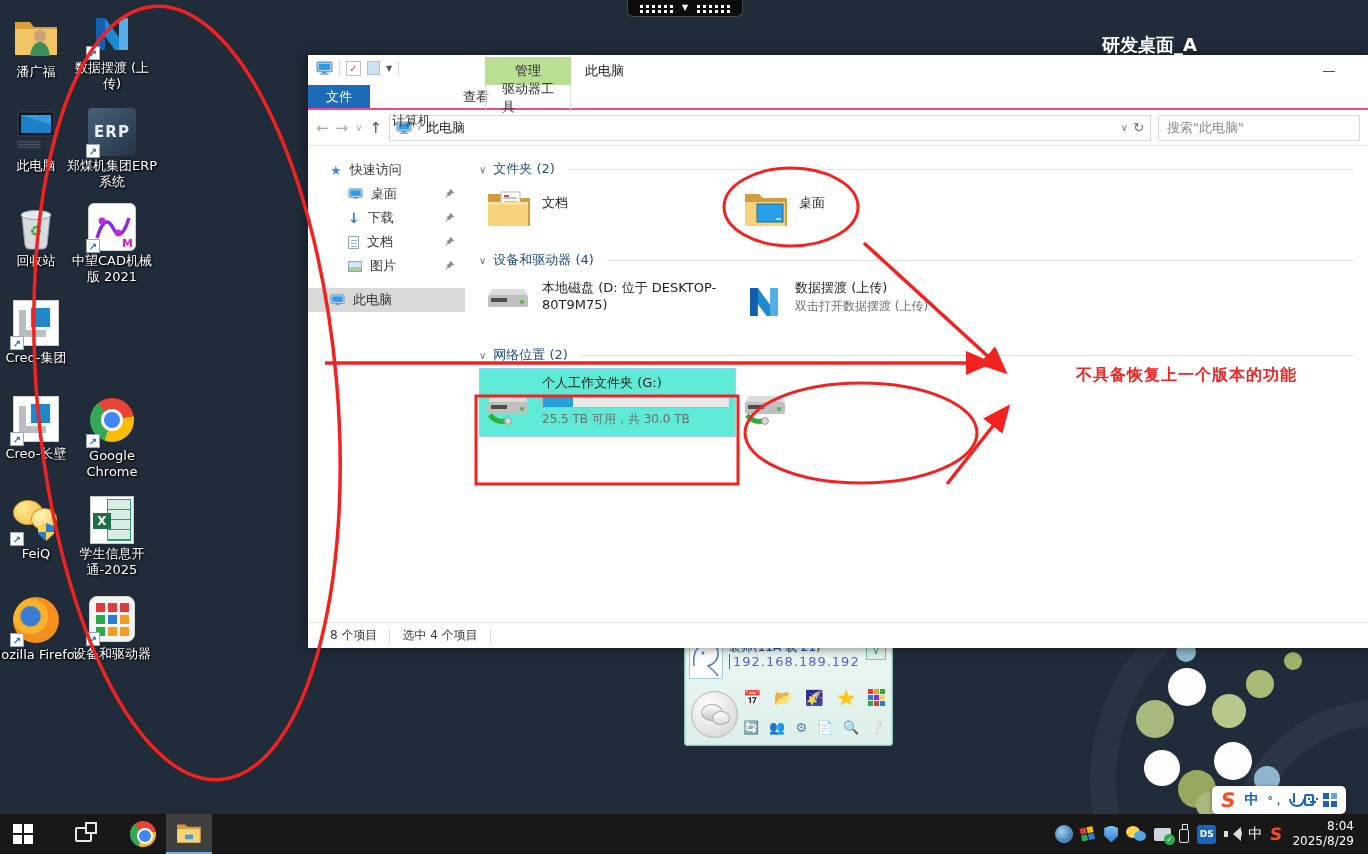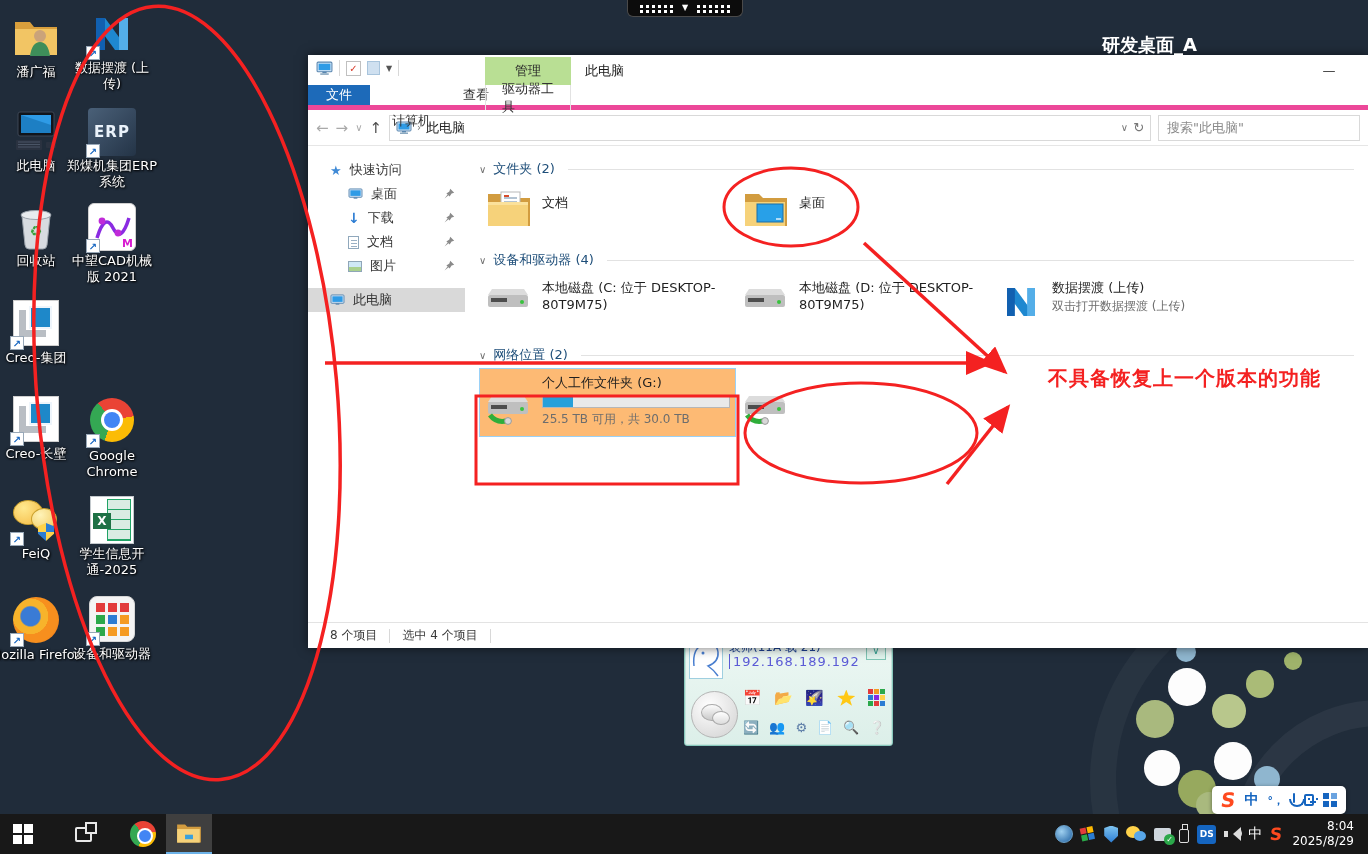--- a/index.html
+++ b/index.html
@@ -65,21 +65,21 @@
   .vsep{width:1px;height:16px;background:#d8d8d8;}
   .chkic{width:15px;height:15px;background:#fff;border:1px solid #c0c0c0;color:#d83b2a;font-size:10px;
     line-height:13px;text-align:center;font-weight:bold;}
   .bluebox{width:13px;height:14px;background:#cfe0f0;border:1px solid #a8c4dc;}
   .ddv{color:#555;font-size:8px;}
   .managetab{position:absolute;left:177px;top:2px;width:86px;height:28px;background:#b9df94;
     display:flex;align-items:center;justify-content:center;color:#2a2a2a;}
   .wintitle{position:absolute;left:277px;top:7px;color:#1a1a1a;}
   .winbtns{position:absolute;right:0;top:0;height:30px;display:flex;}
   .wbtn{width:46px;height:30px;display:flex;align-items:center;justify-content:center;color:#333;font-size:13px;}
-  .tabsrow{position:relative;height:25px;background:#fff;border-bottom:5px solid #ec4899;display:flex;align-items:stretch;}
+  .tabsrow{position:relative;height:25px;background:#fff;border-bottom:2px solid #ec4899;display:flex;align-items:stretch;}
   .tab{padding:0 16px;display:flex;align-items:center;color:#333;}
   .tab.file{background:#1d6ab9;color:#fff;padding:0 18px;}
   .tab.dtools{position:absolute;left:177px;top:0;height:25px;width:86px;justify-content:center;
     border-left:1px solid #e2e2e2;border-right:1px solid #e2e2e2;display:flex;align-items:center;}
   .addrrow{height:36px;border-bottom:1px solid #e6e6e6;display:flex;align-items:center;padding:0 8px;gap:7px;}
   .navar{color:#a9a9a9;font-size:15px;}
   .navar.up{color:#4d4d4d;}
   .addrbox{height:26px;border:1px solid #d9d9d9;display:flex;align-items:center;gap:5px;
     padding:0 6px;width:762px;}
   .addrbox .crumb{color:#222;}
@@ -103,30 +103,30 @@
   .picic{width:14px;height:11px;border:1px solid #8fa6b8;background:linear-gradient(#cfe8f6 60%,#a9d08e 60%);}
   .content{flex:1;padding:6px 0 0 14px;overflow:hidden;position:relative;}
   .ghead{display:flex;align-items:center;gap:7px;margin:8px 0 4px 0;color:#1e4e79;}
   .ghead .chev{color:#707070;font-size:10px;}
   .ghead .rule{flex:1;height:1px;background:#e2e2e2;margin:0 14px 0 6px;}
   .grow{display:flex;}
   .tile{display:flex;gap:10px;padding:5px 6px;width:257px;align-items:flex-start;border:1px solid transparent;}
   .tile .ic{flex:0 0 auto;margin-top:2px;}
   .tile .tx{font-size:13px;color:#1f1f1f;line-height:17px;max-width:178px;}
   .tile .sub{font-size:12px;color:#6d6d6d;margin-top:2px;}
-  .tile.sel{background:#fdba74;border:1px solid #9ad1f7;}
+  .tile.sel{background:#5eead4;border:1px solid #9ad1f7;}
   .bar{width:188px;height:13px;border:1px solid #b6b6b6;background:#e9e9e9;margin:4px 0 3px;}
   .bar i{display:block;height:100%;background:#26a0da;}
   .statusbar{position:absolute;left:0;right:0;bottom:0;height:26px;border-top:1px solid #e3e3e3;
     display:flex;align-items:center;gap:12px;padding-left:22px;color:#3a3a3a;font-size:12px;background:#fff;}
   .statusbar .vs{width:1px;height:14px;background:#d8d8d8;}
   
   .overlay{position:absolute;left:0;top:0;z-index:50;pointer-events:none;}
   .rednote{position:absolute;color:#f42121;font-weight:600;z-index:40;white-space:nowrap;}
-  #note1{left:1048px;top:365px;font-size:20px;letter-spacing:1px;}
+  #note1{left:1076px;top:365px;font-size:16px;letter-spacing:1px;}
   #note2{left:503px;top:511px;font-size:22px;}
   
   #feiq{position:absolute;left:684px;top:630px;width:209px;height:116px;z-index:5;
     background:linear-gradient(#eef8f4,#dcefe9);border:1px solid #88c8bc;border-radius:3px;
     box-shadow:inset 0 0 0 1px #c6e4dc;}
   #feiq .ava{position:absolute;left:4px;top:4px;width:34px;height:44px;background:#fff;border:1px solid #9fcfe0;}
   #feiq .ln1{position:absolute;left:44px;top:8px;color:#1b3f8f;font-size:12px;}
   #feiq .ln2{position:absolute;left:44px;top:23px;color:#5b5bd6;font-size:13px;letter-spacing:1px;
     border-left:1px solid #5b5bd6;padding-left:3px;}
   #feiq .dd{position:absolute;right:6px;top:9px;width:20px;height:20px;background:#dff3ec;
@@ -577,31 +577,20 @@
         <div class="grow">
           <div class="tile">
             <span class="ic">
               <svg width="46" height="34" viewBox="0 0 46 34">
                   <path d="M6 8 h32 l4 6 H2 Z" fill="#dcdcdc"></path>
                   <rect x="2" y="14" width="40" height="12" rx="2" fill="#bfbfbf"></rect>
                   <rect x="5" y="17" width="16" height="4" fill="#4d4d4d"></rect>
                   <circle cx="36" cy="21" r="2" fill="#39c23e"></circle>
                 </svg>
             </span>
-            <div class="tx">本地磁盘 (C: 位于 DESKTOP-80T9M75)</div>
-          </div>
-          <div class="tile">
-            <span class="ic">
-              <svg width="46" height="34" viewBox="0 0 46 34">
-                  <path d="M6 8 h32 l4 6 H2 Z" fill="#dcdcdc"></path>
-                  <rect x="2" y="14" width="40" height="12" rx="2" fill="#bfbfbf"></rect>
-                  <rect x="5" y="17" width="16" height="4" fill="#4d4d4d"></rect>
-                  <circle cx="36" cy="21" r="2" fill="#39c23e"></circle>
-                </svg>
-            </span>
             <div class="tx">本地磁盘 (D: 位于 DESKTOP-80T9M75)</div>
           </div>
           <div class="tile">
             <span class="ic">
               <svg width="42" height="42" viewBox="0 0 48 48">
                   <polygon points="8,8 17,8 36,34 36,40 27,40 8,14" fill="#1e88d0"></polygon>
                   <polygon points="8,8 17,8 17,40 8,40" fill="#1160b0"></polygon>
                   <polygon points="31,8 40,8 40,40 31,40" fill="#54aee8"></polygon>
                 </svg>
             </span>

